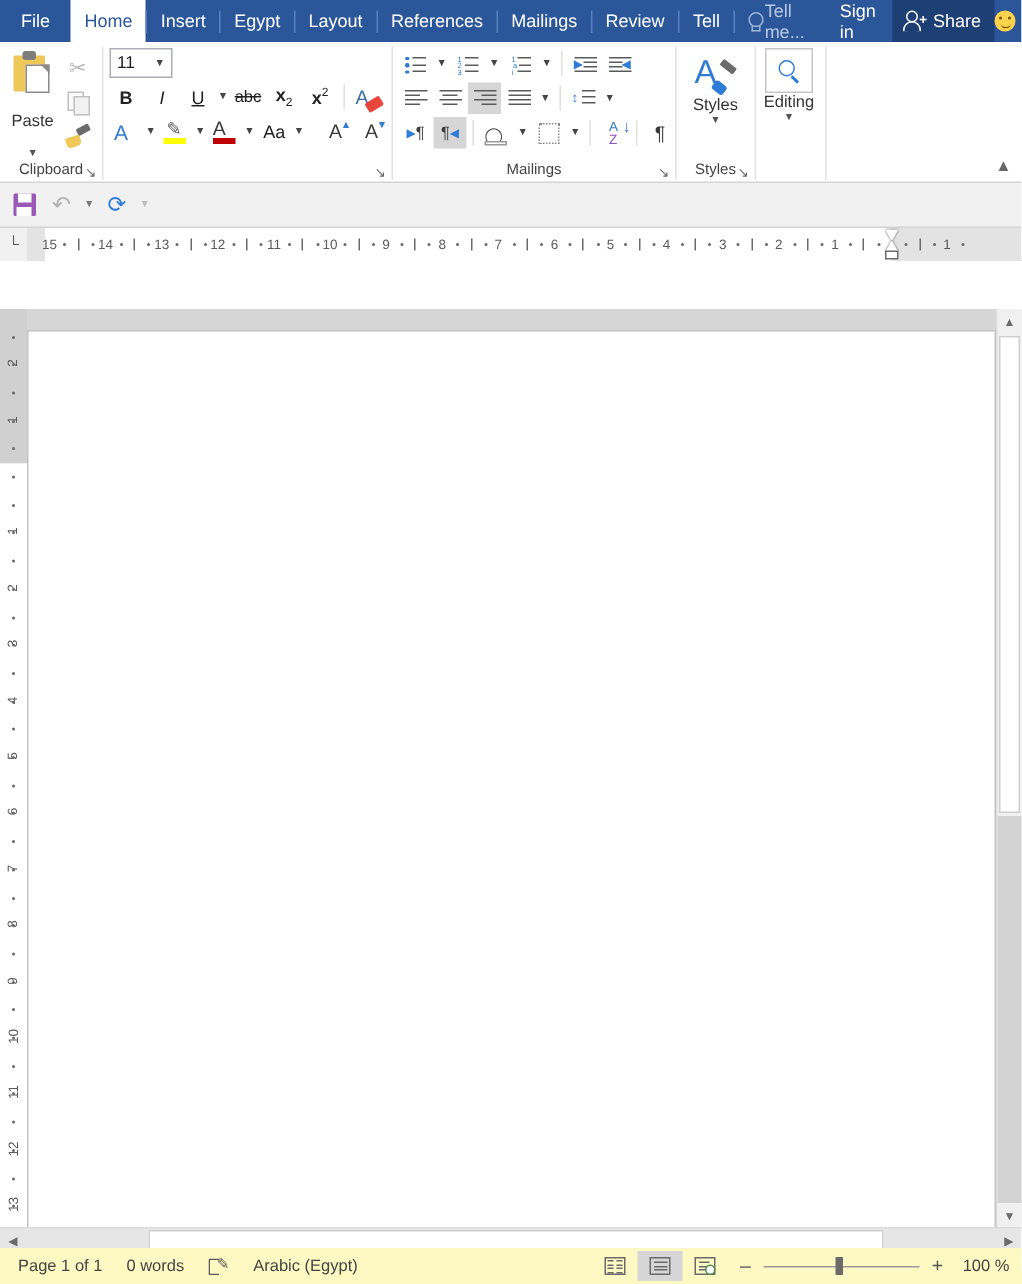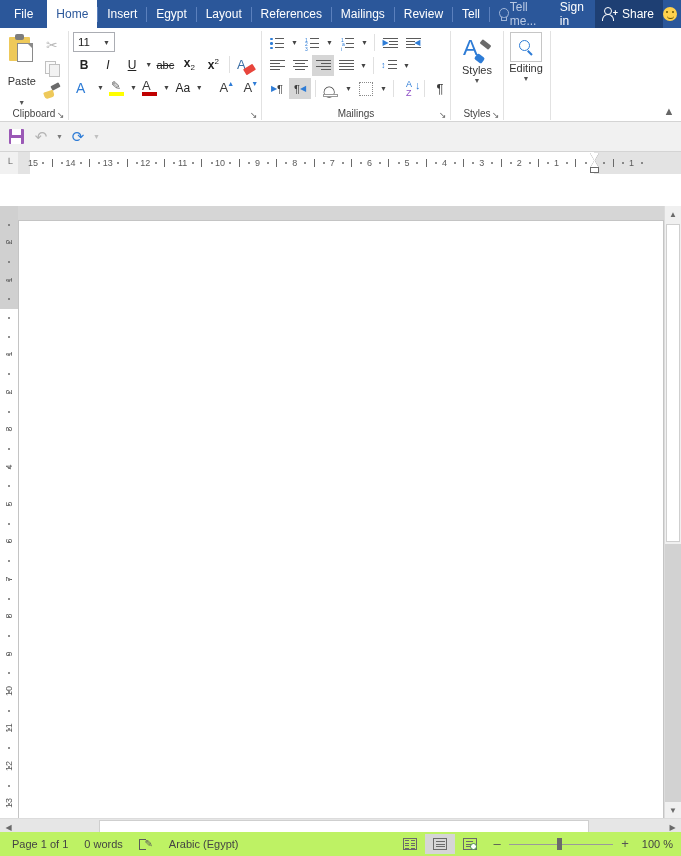--- a/index.html
+++ b/index.html
@@ -451,21 +451,21 @@
   }
   .htrack { flex: 1; position: relative; height: 18px; }
   .hthumb {
     position: absolute; top: 1px; bottom: 1px; left: 82px; right: 75px;
     background: #ffffff; border: 1px solid #cfcfcf;
   }
 
   
   .statusbar {
     position: absolute; left: 0; right: 0; bottom: 0; height: 20px;
-    background: #bef264; display: flex; align-items: center;
+    background: #fef9c3; display: flex; align-items: center;
     font-size: 11px; color: #444; padding: 12px 4px;
   }
   .sb-item { padding: 0 8px; height: 20px; display: flex; align-items: center;
              white-space: nowrap; }
   .proof-icon { width: 14px; height: 13px; position: relative; }
   .proof-icon .bk {
     position: absolute; left: 0; top: 1px; width: 7px; height: 11px;
     border: 1.2px solid #5a5a5a; border-right: none; border-radius: 1px 0 0 1px;
   }
   .proof-icon .pn {

